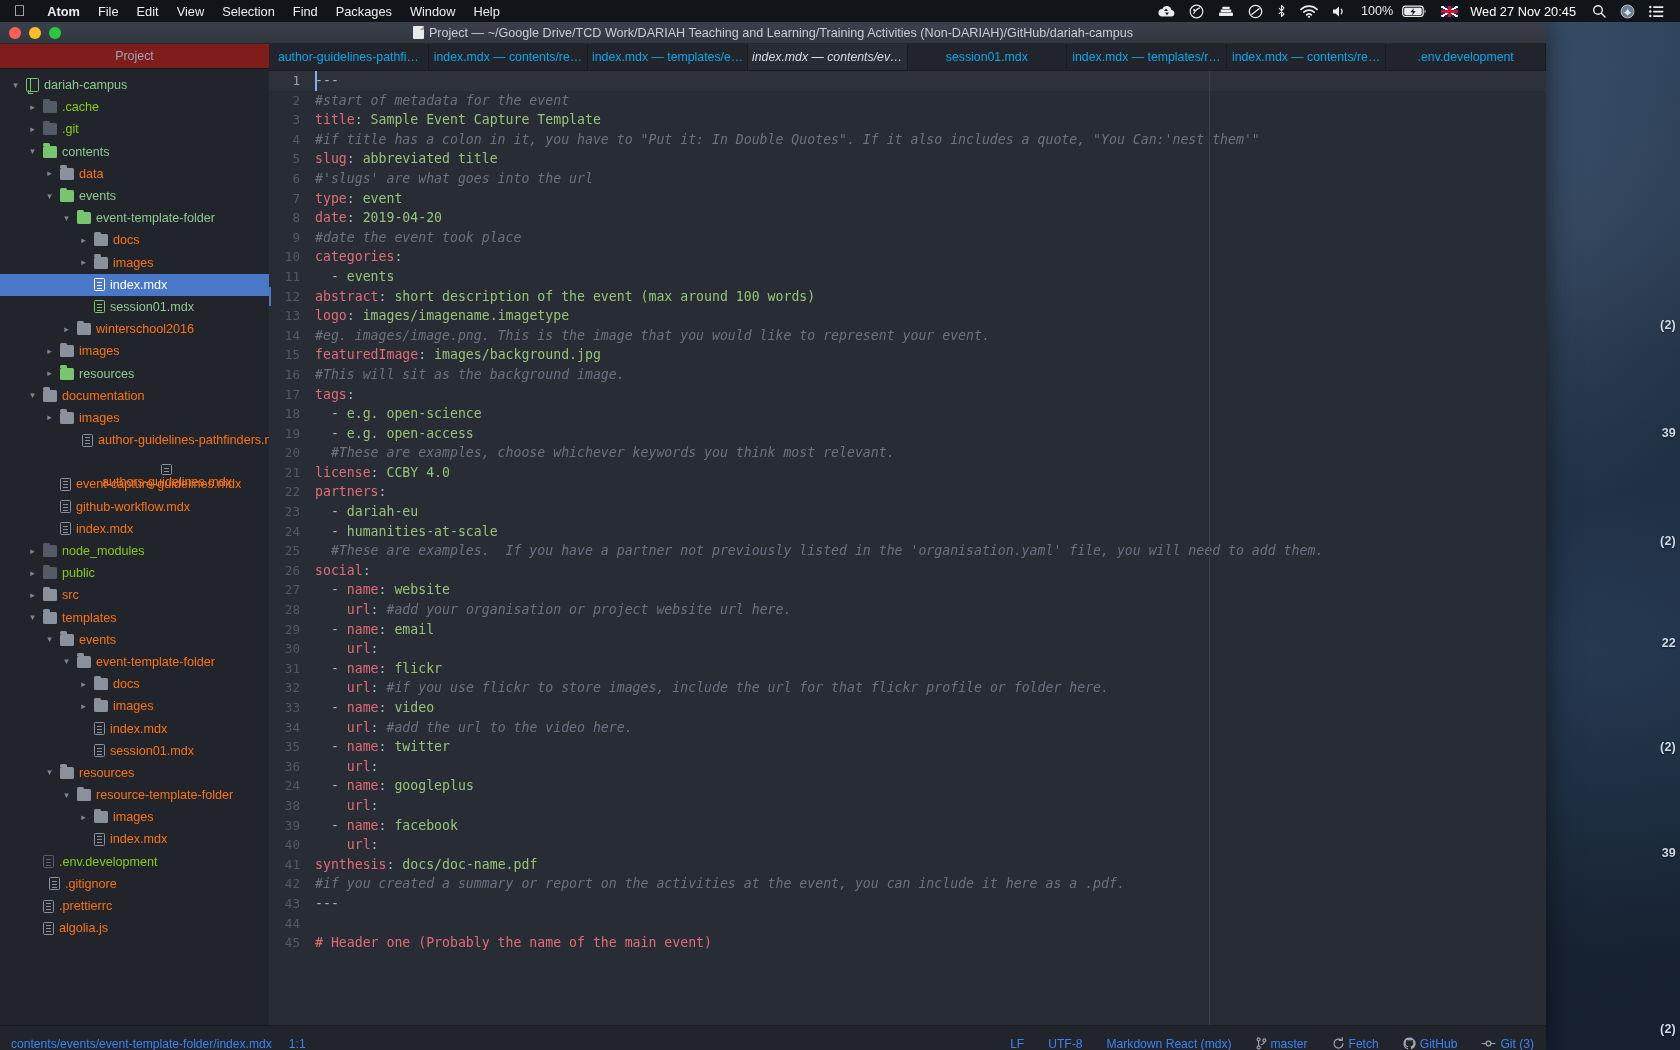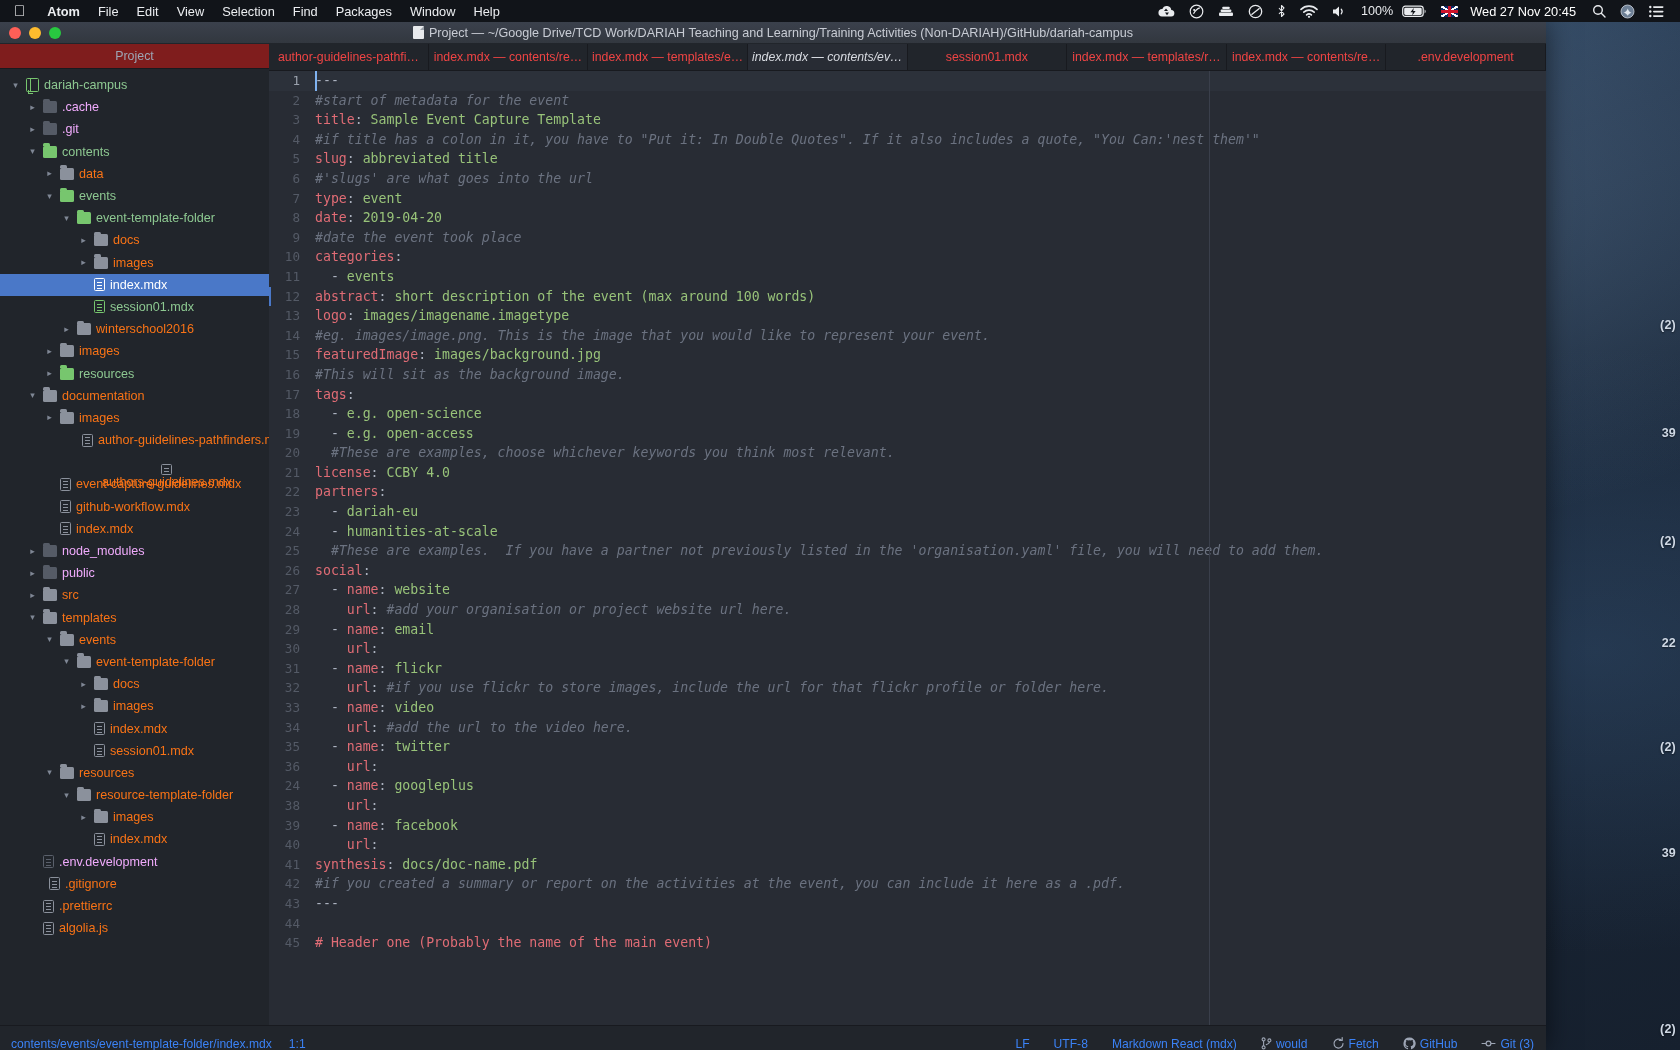--- a/index.html
+++ b/index.html
@@ -158,34 +158,34 @@
   .ic.book{
     width:13px;height:14px;flex:0 0 13px;border:1.4px solid #77c66e;border-radius:1.5px;
   }
   .ic.book:before{
     content:"";position:absolute;left:2.6px;top:-1px;bottom:-1px;width:1.4px;background:#77c66e;
   }
   .ic.book:after{
     content:"";position:absolute;left:1.2px;bottom:-3px;width:4px;height:3px;
     border-left:1.4px solid #77c66e;border-bottom:1.4px solid #77c66e;
   }
-  .c-gray{ color:#f97316; } .c-green{ color:#8dc891; } .c-ign{ color:#f0abfc; }
+  .c-gray{ color:#f97316; } .c-green{ color:#8dc891; } .c-ign{ color:#84cc16; }
   .c-root{ color:#8dc891; }
 
   
   #editorwrap{ flex:1; display:flex; flex-direction:column; min-width:0; background:#282c34; }
 
   
   #tabbar{
     height:27px; display:flex; background:#21252b; flex:0 0 27px;
     border-bottom:1px solid #181a1f;
   }
   .tab{
     display:flex; align-items:center; justify-content:center; flex:1 1 0; min-width:0;
-    font-size:12.3px; color:#ef4444; border-right:1px solid #181a1f;
+    font-size:12.3px; color:#0ea5e9; border-right:1px solid #181a1f;
     background:#21252b; padding:0 10px; white-space:nowrap; overflow:hidden;
   }
   .tab.active{
     background:#282c34; color:#d7dae0; font-style:italic;
   }
 
   
   #editor{
     flex:1; position:relative; overflow:hidden;
     font-family:"DejaVu Sans Mono", monospace;
@@ -792,21 +792,21 @@
         <span>
           <svg width="11" height="13" viewBox="0 0 11 13">
               <g fill="none" stroke="#9da5b4" stroke-width="1.1">
                 <circle cx="2.6" cy="2.4" r="1.5"></circle>
                 <circle cx="2.6" cy="10.4" r="1.5"></circle>
                 <circle cx="8.4" cy="3.4" r="1.5"></circle>
                 <path d="M2.6 4v4.9M8.4 4.9c0 2-2 2.3-3.6 2.9"></path>
               </g>
             </svg>
         </span>
-        <span>would</span>
+        <span>master</span>
       </span>
       <span class="sitem">
         <span>
           <svg width="13" height="13" viewBox="0 0 13 13">
               <path d="M11 6.5a4.5 4.5 0 1 1-1.5-3.3" fill="none" stroke="#9da5b4" stroke-width="1.2" stroke-linecap="round"></path>
               <path d="M10.2 0.6v2.9H7.3" fill="none" stroke="#9da5b4" stroke-width="1.2" stroke-linecap="round" stroke-linejoin="round"></path>
             </svg>
         </span>
         <span>Fetch</span>
       </span>

